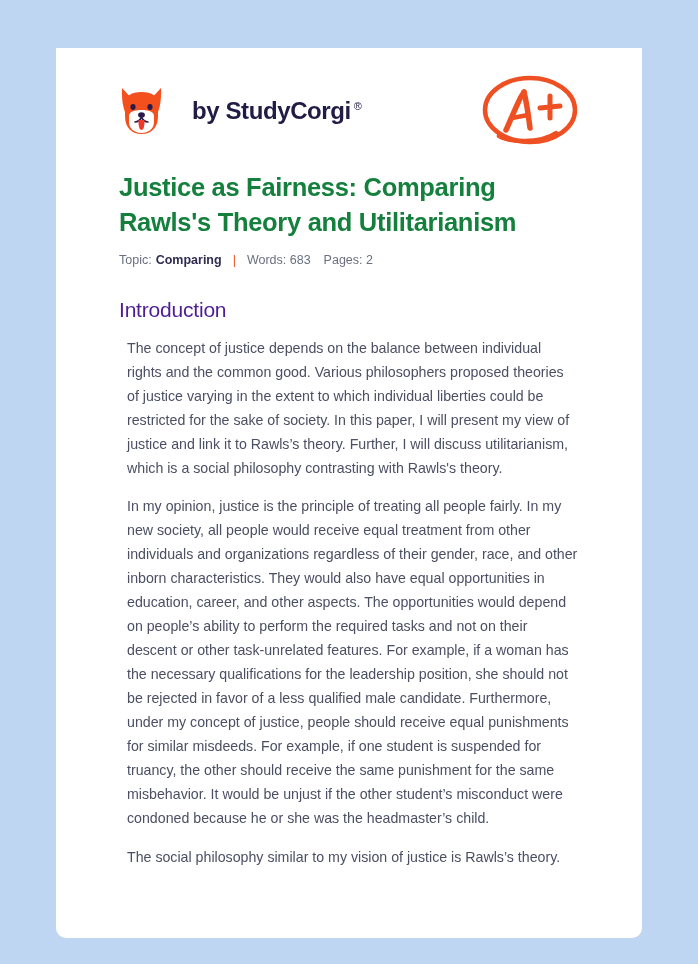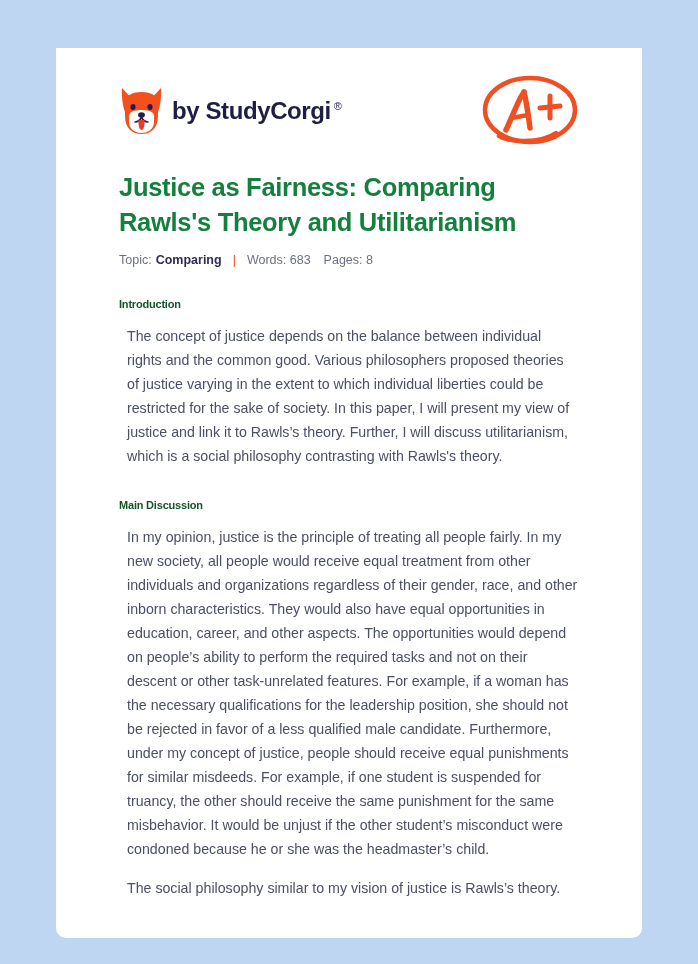--- a/index.html
+++ b/index.html
@@ -37,21 +37,21 @@
     align-items: center;
     justify-content: space-between;
     height: 104px;
     padding-top: 22px;
     box-sizing: border-box;
   }
 
   .brand-left {
     display: flex;
     align-items: center;
-    gap: 8px;
+    gap: 28px;
   }
 
   .corgi-logo {
     width: 45px;
     height: 50px;
     flex: none;
     display: block;
   }
 
   .wordmark {
@@ -111,23 +111,23 @@
   }
   .meta-sep {
     color: #ef5023;
     margin: 0 11px;
     font-weight: normal;
   }
   .meta-words { margin-right: 13px; }
 
   
   .section-heading {
-    font-size: 11px;
-    font-weight: bold;
-    color: #14532d;
+    font-size: 21px;
+    font-weight: normal;
+    color: #4c1d95;
     margin: 31px 0 0 0;
     letter-spacing: -0.2px;
   }
 
   .body-par {
     font-size: 14.2px;
     line-height: 24px;
     color: #4b4f63;
     margin: 14px 0 0 8px;
     text-align: left;
@@ -183,24 +183,23 @@
       </svg>
     </div>
 
     <h1 class="doc-title">Justice as Fairness: Comparing Rawls's Theory and Utilitarianism</h1>
 
     <div class="meta-line">
       <span class="meta-label">Topic:</span>
       <span class="meta-topic">Comparing</span>
       <span class="meta-sep">|</span>
       <span class="meta-words">Words: 683</span>
-      <span>Pages: 8</span>
+      <span>Pages: 2</span>
     </div>
 
     <h2 class="section-heading">Introduction</h2>
     <p class="body-par">The concept of justice depends on the balance between individual rights and the common good. Various philosophers proposed theories of justice varying in the extent to which individual liberties could be restricted for the sake of society. In this paper, I will present my view of justice and link it to Rawls’s theory. Further, I will discuss utilitarianism, which is a social philosophy contrasting with Rawls's theory.</p>
 
-    <h2 class="section-heading">Main Discussion</h2>
     <p class="body-par">In my opinion, justice is the principle of treating all people fairly. In my new society, all people would receive equal treatment from other individuals and organizations regardless of their gender, race, and other inborn characteristics. They would also have equal opportunities in education, career, and other aspects. The opportunities would depend on people’s ability to perform the required tasks and not on their descent or other task-unrelated features. For example, if a woman has the necessary qualifications for the leadership position, she should not be rejected in favor of a less qualified male candidate. Furthermore, under my concept of justice, people should receive equal punishments for similar misdeeds. For example, if one student is suspended for truancy, the other should receive the same punishment for the same misbehavior. It would be unjust if the other student’s misconduct were condoned because he or she was the headmaster’s child.</p>
     <p class="body-par tight">The social philosophy similar to my vision of justice is Rawls’s theory.</p>
 
   </div>
 </div>
 
 </body></html>

